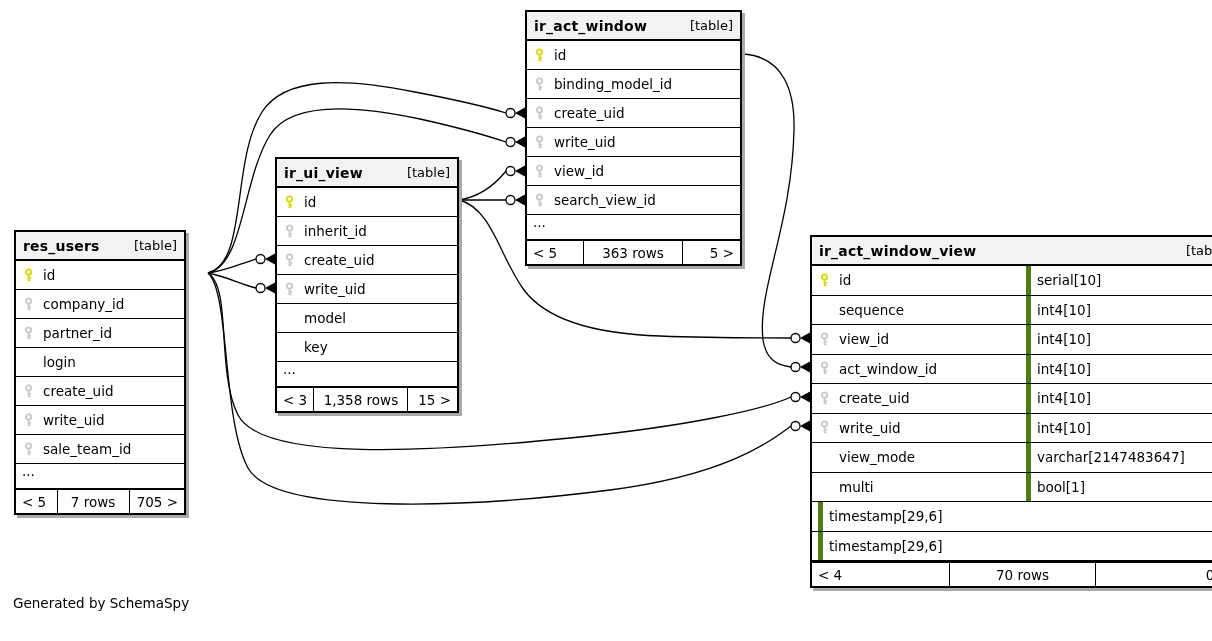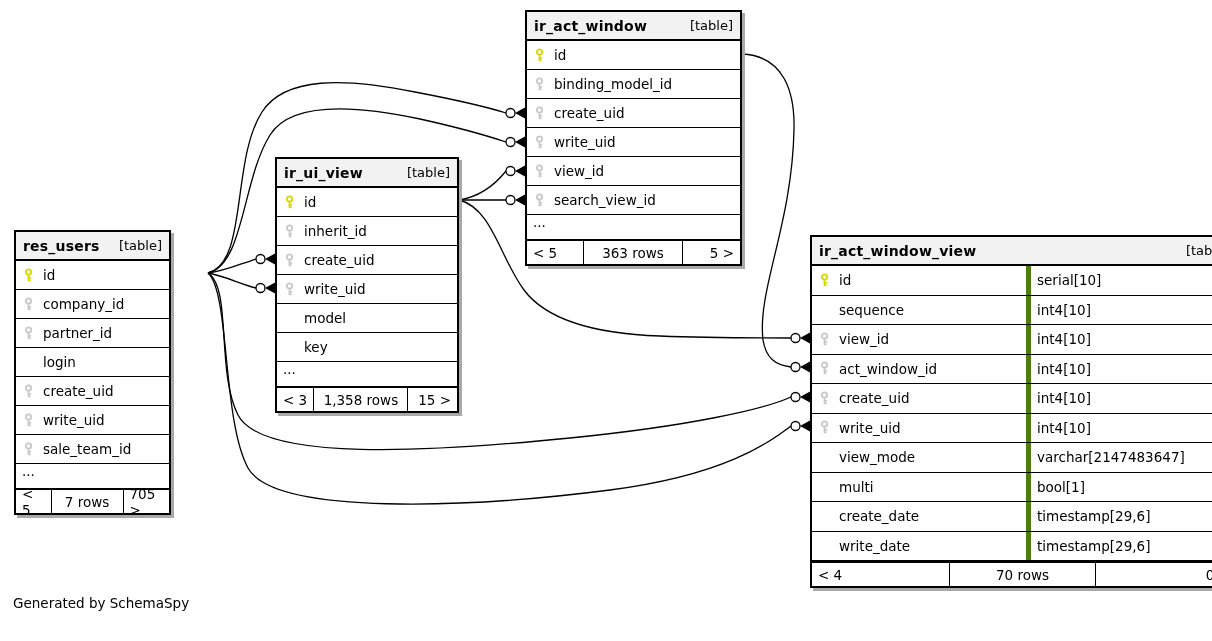--- a/index.html
+++ b/index.html
@@ -81,21 +81,21 @@
       <path d="M 810,361.5 L 810,372.5 L 800,367 Z" fill="#000"></path>
         <circle cx="795.5" cy="367" r="4.5" fill="#fff" stroke="#000" stroke-width="1.3"></circle>
       <path d="M 810,391.5 L 810,402.5 L 800,397 Z" fill="#000"></path>
         <circle cx="795.5" cy="397" r="4.5" fill="#fff" stroke="#000" stroke-width="1.3"></circle>
       <path d="M 810,420.5 L 810,431.5 L 800,426 Z" fill="#000"></path>
         <circle cx="795.5" cy="426" r="4.5" fill="#fff" stroke="#000" stroke-width="1.3"></circle>
     </g>
   </svg>
 
   <div id="tables-layer">
-      <div class="schema-table" style="left: 14px; top: 230px; width: 157px;">
+      <div class="schema-table" style="left: 14px; top: 230px; width: 172px;">
         <div class="thead">
           <span class="tname">res_users</span>
           <span class="ttag">[table]</span>
         </div>
         <div class="trow" style="height: 29px;">
           <div class="namecell">
             <span class="keyslot">
               <svg width="11" height="15" viewBox="0 0 11 15">
                 <circle cx="5.5" cy="4" r="2.7" fill="none" stroke="#d8d800" stroke-width="1.8"></circle>
                 <path d="M5.5 6.8 V13 M5.5 9.8 h2.6 M5.5 12.4 h2.1" fill="none" stroke="#d8d800" stroke-width="1.8"></path>
@@ -398,31 +398,23 @@
           <div class="typecell">varchar[2147483647]</div>
         </div>
         <div class="trow" style="height: 29.5px;">
           <div class="namecell" style="width: 208px; flex: 0 0 auto;">
             <span class="keyslot"></span>
             <span class="colname">multi</span>
           </div>
           <div class="typecell">bool[1]</div>
         </div>
         <div class="trow" style="height: 29.5px;">
-          <div class="namecell" style="width: 208px; flex: 0 0 auto;">
-            <span class="keyslot"></span>
-            <span class="colname">create_date</span>
-          </div>
           <div class="typecell">timestamp[29,6]</div>
         </div>
         <div class="trow" style="height: 29.5px;">
-          <div class="namecell" style="width: 208px; flex: 0 0 auto;">
-            <span class="keyslot"></span>
-            <span class="colname">write_date</span>
-          </div>
           <div class="typecell">timestamp[29,6]</div>
         </div>
         <div class="tfoot">
           <div class="fcell fleft" style="flex: 1 1 116px;">&lt; 4</div>
           <div class="fcell fmid" style="flex: 0 0 147px;">70 rows</div>
           <div class="fcell fright" style="flex: 1 1 119px;">0 &gt;</div>
         </div>
       </div>
     </div>
 

